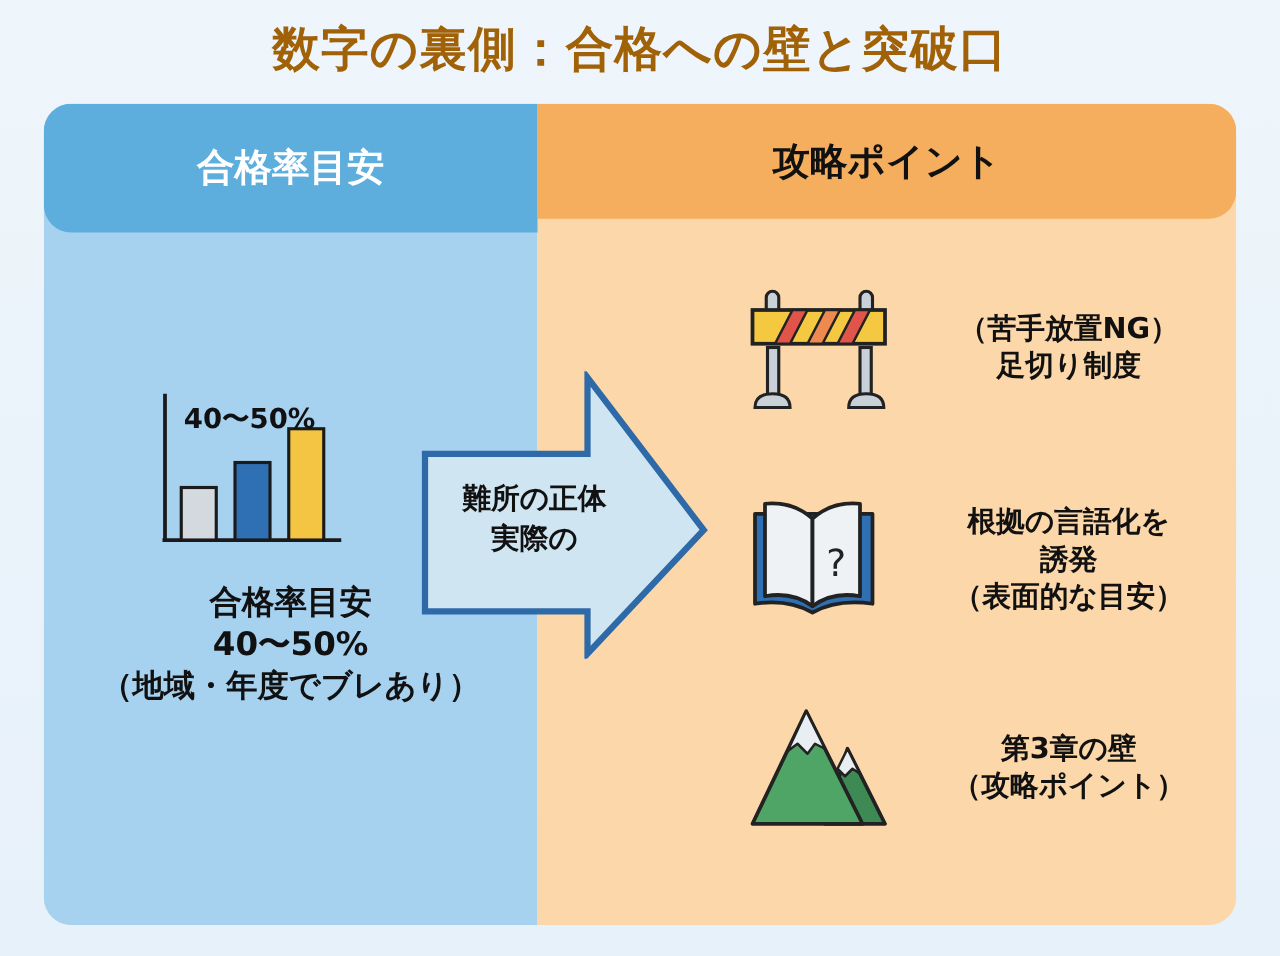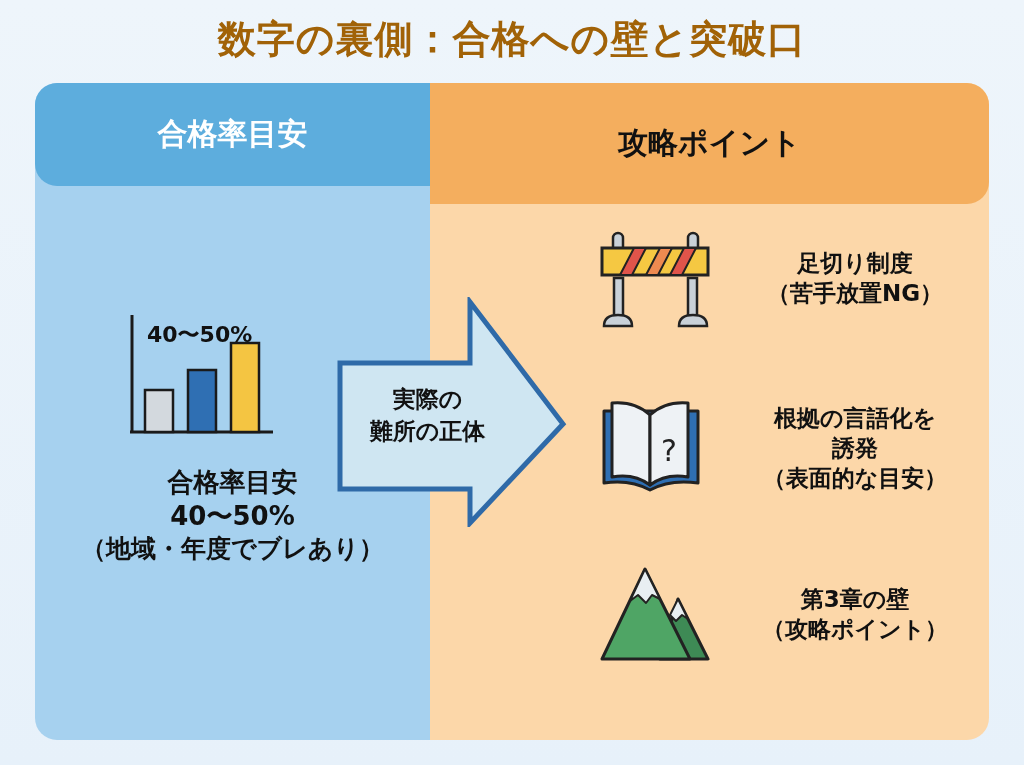--- a/index.html
+++ b/index.html
@@ -19,21 +19,21 @@
   }
   .col-left { position:absolute; left:0; top:0; width:395px; height:100%; background:#a6d1ef; }
   .col-right { position:absolute; left:395px; top:0; width:559px; height:100%; background:#fcd7a9; }
   .hdr-left {
     position:absolute; left:0; top:0; width:395px; height:103px;
     background:#5daddd; border-radius:0 0 0 22px;
     display:flex; align-items:center; justify-content:center;
     color:#fff; font-size:30px; font-weight:bold;
   }
   .hdr-right {
-    position:absolute; left:395px; top:0; width:559px; height:121px;
+    position:absolute; left:395px; top:0; width:559px; height:92px;
     background:#f4ae5e; border-radius:0 0 22px 0;
     display:flex; align-items:center; justify-content:center;
     color:#111; font-size:30px; font-weight:bold;
   }
   .chart { position:absolute; left:90px; top:227px; width:150px; height:130px; }
   .chart-label {
     position:absolute; left:112px; top:237px; font-size:22px; font-weight:bold; color:#111;
   }
   .left-text {
     position:absolute; left:0; top:382px; width:395px; text-align:center;
@@ -77,40 +77,40 @@
   <div class="left-text">
     <span class="l1">合格率目安</span>
     <span class="l2">40〜50%</span>
     <span class="l3">（地域・年度でブレあり）</span>
   </div>
 
   <svg class="arrow" viewBox="0 0 240 230">
     <polygon points="5,66 135,66 135,5 228,127 135,226 135,192 5,192" fill="#cfe6f2" stroke="#2f6aa8" stroke-width="5" stroke-linejoin="miter"></polygon>
   </svg>
   <div class="arrow-text">
+    <div>難所の正体</div>
     <div>実際の</div>
-    <div>難所の正体</div>
   </div>
 
   <div class="item" style="top:140px;">
     <svg class="icon" viewBox="0 0 120 110">
       <rect x="23" y="10" width="10" height="30" rx="5" fill="#c9d1d8" stroke="#222" stroke-width="2.5"></rect>
       <rect x="98" y="10" width="10" height="30" rx="5" fill="#c9d1d8" stroke="#222" stroke-width="2.5"></rect>
       <rect x="24" y="55" width="9" height="40" fill="#c9d1d8" stroke="#222" stroke-width="2.5"></rect>
       <rect x="98" y="55" width="9" height="40" fill="#c9d1d8" stroke="#222" stroke-width="2.5"></rect>
       <path d="M14 103 Q14 92 28 92 Q42 92 42 103 Z" fill="#c9d1d8" stroke="#222" stroke-width="2.5"></path>
       <path d="M89 103 Q89 92 103 92 Q117 92 117 103 Z" fill="#c9d1d8" stroke="#222" stroke-width="2.5"></path>
       <rect x="12" y="25" width="106" height="27" fill="#f5c842" stroke="#222" stroke-width="3"></rect>
       <polygon points="30,52 44,25 56,25 42,52" fill="#e0544a" stroke="#222" stroke-width="2"></polygon>
       <polygon points="56,52 70,25 82,25 68,52" fill="#ee8a50" stroke="#222" stroke-width="2"></polygon>
       <polygon points="80,52 94,25 106,25 92,52" fill="#e0544a" stroke="#222" stroke-width="2"></polygon>
     </svg>
     <div class="text">
+      <div>（苦手放置NG）</div>
       <div>足切り制度</div>
-      <div>（苦手放置NG）</div>
     </div>
   </div>
 
   <div class="item" style="top:310px;">
     <svg class="icon" viewBox="0 0 120 110">
       <path d="M14 18 L14 90 Q40 86 60 97 Q80 86 108 90 L108 18 Z" fill="#2f6fb3" stroke="#222" stroke-width="3" stroke-linejoin="round"></path>
       <path d="M22 10 Q45 8 60 22 L60 92 Q44 80 22 84 Z" fill="#eef2f5" stroke="#222" stroke-width="3" stroke-linejoin="round"></path>
       <path d="M98 10 Q75 8 60 22 L60 92 Q76 80 98 84 Z" fill="#eef2f5" stroke="#222" stroke-width="3" stroke-linejoin="round"></path>
       <text x="79" y="68" font-size="30" font-family="DejaVu Sans, sans-serif" text-anchor="middle" fill="#222">?</text>
     </svg>

